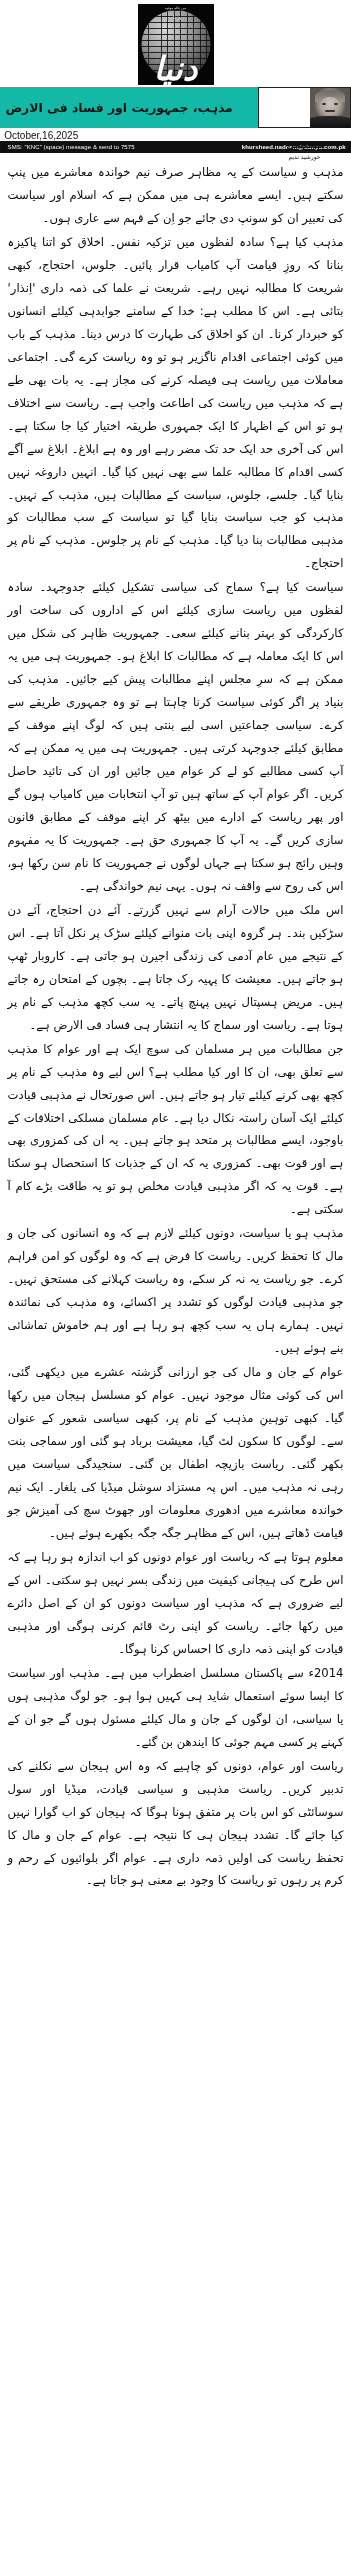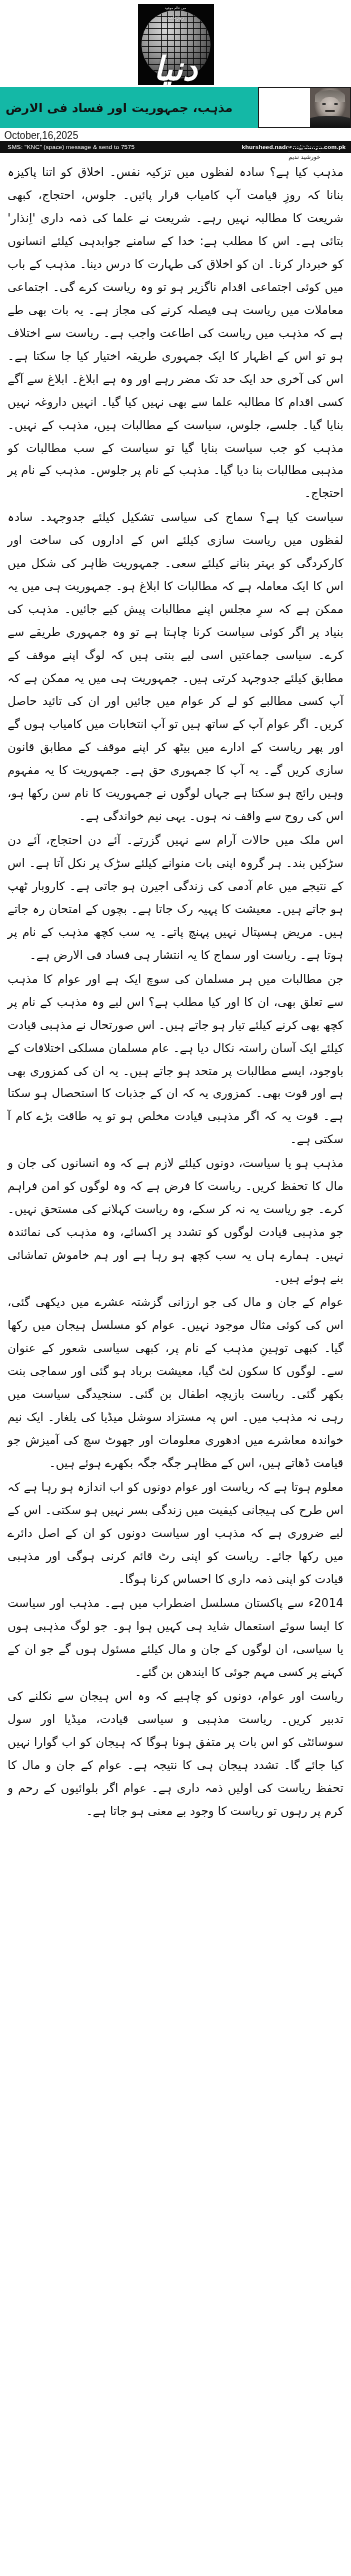--- a/index.html
+++ b/index.html
@@ -320,20 +320,21 @@
 <div class="date-row">
   <span class="date-row-inner">October,16,2025</span>
 </div>
 
 <div class="sms-bar">
   <span class="sms-text">SMS: "KNC" (space) message &amp; send to 7575</span>
   <span class="sms-email">khursheed.nadeem@dunya.com.pk</span>
 </div>
 
 <div class="article" id="article-body">
+    <p class="para">مذہب و سیاست کے یہ مظاہر صرف نیم خواندہ معاشرے میں پنپ سکتے ہیں۔ ایسے معاشرے ہی میں ممکن ہے کہ اسلام اور سیاست کی تعبیر ان کو سونپ دی جائے جو اِن کے فہم سے عاری ہوں۔</p>
     <p class="para">مذہب کیا ہے؟ سادہ لفظوں میں تزکیہ نفس۔ اخلاق کو اتنا پاکیزہ بنانا کہ روزِ قیامت آپ کامیاب قرار پائیں۔ جلوس، احتجاج، کبھی شریعت کا مطالبہ نہیں رہے۔ شریعت نے علما کی ذمہ داری 'اِنذار' بتائی ہے۔ اس کا مطلب ہے: خدا کے سامنے جوابدہی کیلئے انسانوں کو خبردار کرنا۔ ان کو اخلاق کی طہارت کا درس دینا۔ مذہب کے باب میں کوئی اجتماعی اقدام ناگزیر ہو تو وہ ریاست کرے گی۔ اجتماعی معاملات میں ریاست ہی فیصلہ کرنے کی مجاز ہے۔ یہ بات بھی طے ہے کہ مذہب میں ریاست کی اطاعت واجب ہے۔ ریاست سے اختلاف ہو تو اس کے اظہار کا ایک جمہوری طریقہ اختیار کیا جا سکتا ہے۔ اس کی آخری حد ایک حد تک مضر رہے اور وہ ہے ابلاغ۔ ابلاغ سے آگے کسی اقدام کا مطالبہ علما سے بھی نہیں کیا گیا۔ انہیں داروغہ نہیں بنایا گیا۔ جلسے، جلوس، سیاست کے مطالبات ہیں، مذہب کے نہیں۔ مذہب کو جب سیاست بنایا گیا تو سیاست کے سب مطالبات کو مذہبی مطالبات بنا دیا گیا۔ مذہب کے نام پر جلوس۔ مذہب کے نام پر احتجاج۔</p>
     <p class="para">سیاست کیا ہے؟ سماج کی سیاسی تشکیل کیلئے جدوجہد۔ سادہ لفظوں میں ریاست سازی کیلئے اس کے اداروں کی ساخت اور کارکردگی کو بہتر بنانے کیلئے سعی۔ جمہوریت ظاہر کی شکل میں اس کا ایک معاملہ ہے کہ مطالبات کا ابلاغ ہو۔ جمہوریت ہی میں یہ ممکن ہے کہ سرِ مجلس اپنے مطالبات پیش کیے جائیں۔ مذہب کی بنیاد پر اگر کوئی سیاست کرنا چاہتا ہے تو وہ جمہوری طریقے سے کرے۔ سیاسی جماعتیں اسی لیے بنتی ہیں کہ لوگ اپنے موقف کے مطابق کیلئے جدوجہد کرتی ہیں۔ جمہوریت ہی میں یہ ممکن ہے کہ آپ کسی مطالبے کو لے کر عوام میں جائیں اور ان کی تائید حاصل کریں۔ اگر عوام آپ کے ساتھ ہیں تو آپ انتخابات میں کامیاب ہوں گے اور پھر ریاست کے ادارے میں بیٹھ کر اپنے موقف کے مطابق قانون سازی کریں گے۔ یہ آپ کا جمہوری حق ہے۔ جمہوریت کا یہ مفہوم وہیں رائج ہو سکتا ہے جہاں لوگوں نے جمہوریت کا نام سن رکھا ہو، اس کی روح سے واقف نہ ہوں۔ یہی نیم خواندگی ہے۔</p>
     <p class="para">اس ملک میں حالات آرام سے نہیں گزرتے۔ آئے دن احتجاج، آئے دن سڑکیں بند۔ ہر گروہ اپنی بات منوانے کیلئے سڑک پر نکل آتا ہے۔ اس کے نتیجے میں عام آدمی کی زندگی اجیرن ہو جاتی ہے۔ کاروبار ٹھپ ہو جاتے ہیں۔ معیشت کا پہیہ رک جاتا ہے۔ بچوں کے امتحان رہ جاتے ہیں۔ مریض ہسپتال نہیں پہنچ پاتے۔ یہ سب کچھ مذہب کے نام پر ہوتا ہے۔ ریاست اور سماج کا یہ انتشار ہی فساد فی الارض ہے۔</p>
     <p class="para">جن مطالبات میں ہر مسلمان کی سوچ ایک ہے اور عوام کا مذہب سے تعلق بھی، ان کا اور کیا مطلب ہے؟ اس لیے وہ مذہب کے نام پر کچھ بھی کرنے کیلئے تیار ہو جاتے ہیں۔ اس صورتحال نے مذہبی قیادت کیلئے ایک آسان راستہ نکال دیا ہے۔ عام مسلمان مسلکی اختلافات کے باوجود، ایسے مطالبات پر متحد ہو جاتے ہیں۔ یہ ان کی کمزوری بھی ہے اور قوت بھی۔ کمزوری یہ کہ ان کے جذبات کا استحصال ہو سکتا ہے۔ قوت یہ کہ اگر مذہبی قیادت مخلص ہو تو یہ طاقت بڑے کام آ سکتی ہے۔</p>
     <p class="para">مذہب ہو یا سیاست، دونوں کیلئے لازم ہے کہ وہ انسانوں کی جان و مال کا تحفظ کریں۔ ریاست کا فرض ہے کہ وہ لوگوں کو امن فراہم کرے۔ جو ریاست یہ نہ کر سکے، وہ ریاست کہلانے کی مستحق نہیں۔ جو مذہبی قیادت لوگوں کو تشدد پر اکسائے، وہ مذہب کی نمائندہ نہیں۔ ہمارے ہاں یہ سب کچھ ہو رہا ہے اور ہم خاموش تماشائی بنے ہوئے ہیں۔</p>
     <p class="para">عوام کے جان و مال کی جو ارزانی گزشتہ عشرے میں دیکھی گئی، اس کی کوئی مثال موجود نہیں۔ عوام کو مسلسل ہیجان میں رکھا گیا۔ کبھی توہینِ مذہب کے نام پر، کبھی سیاسی شعور کے عنوان سے۔ لوگوں کا سکون لٹ گیا، معیشت برباد ہو گئی اور سماجی بنت بکھر گئی۔ ریاست بازیچہ اطفال بن گئی۔ سنجیدگی سیاست میں رہی نہ مذہب میں۔ اس پہ مستزاد سوشل میڈیا کی یلغار۔ ایک نیم خواندہ معاشرے میں ادھوری معلومات اور جھوٹ سچ کی آمیزش جو قیامت ڈھاتے ہیں، اس کے مظاہر جگہ جگہ بکھرے ہوئے ہیں۔</p>
     <p class="para">معلوم ہوتا ہے کہ ریاست اور عوام دونوں کو اب اندازہ ہو رہا ہے کہ اس طرح کی ہیجانی کیفیت میں زندگی بسر نہیں ہو سکتی۔ اس کے لیے ضروری ہے کہ مذہب اور سیاست دونوں کو ان کے اصل دائرے میں رکھا جائے۔ ریاست کو اپنی رٹ قائم کرنی ہوگی اور مذہبی قیادت کو اپنی ذمہ داری کا احساس کرنا ہوگا۔</p>
     <p class="para">2014ء سے پاکستان مسلسل اضطراب میں ہے۔ مذہب اور سیاست کا ایسا سوئے استعمال شاید ہی کہیں ہوا ہو۔ جو لوگ مذہبی ہوں یا سیاسی، ان لوگوں کے جان و مال کیلئے مسئول ہوں گے جو ان کے کہنے پر کسی مہم جوئی کا ایندھن بن گئے۔</p>
     <p class="para">ریاست اور عوام، دونوں کو چاہیے کہ وہ اس ہیجان سے نکلنے کی تدبیر کریں۔ ریاست مذہبی و سیاسی قیادت، میڈیا اور سول سوسائٹی کو اس بات پر متفق ہونا ہوگا کہ ہیجان کو اب گوارا نہیں کیا جائے گا۔ تشدد ہیجان ہی کا نتیجہ ہے۔ عوام کے جان و مال کا تحفظ ریاست کی اولیں ذمہ داری ہے۔ عوام اگر بلوائیوں کے رحم و کرم پر رہوں تو ریاست کا وجود بے معنی ہو جاتا ہے۔</p>
   </div>

